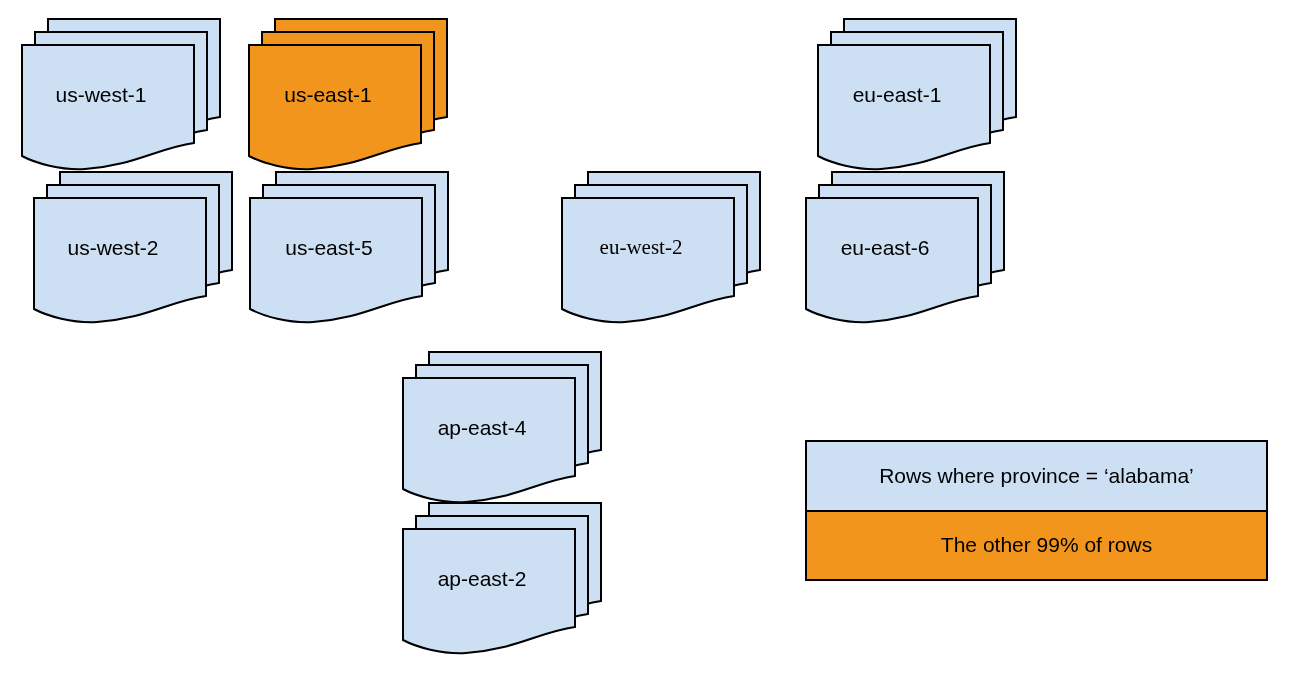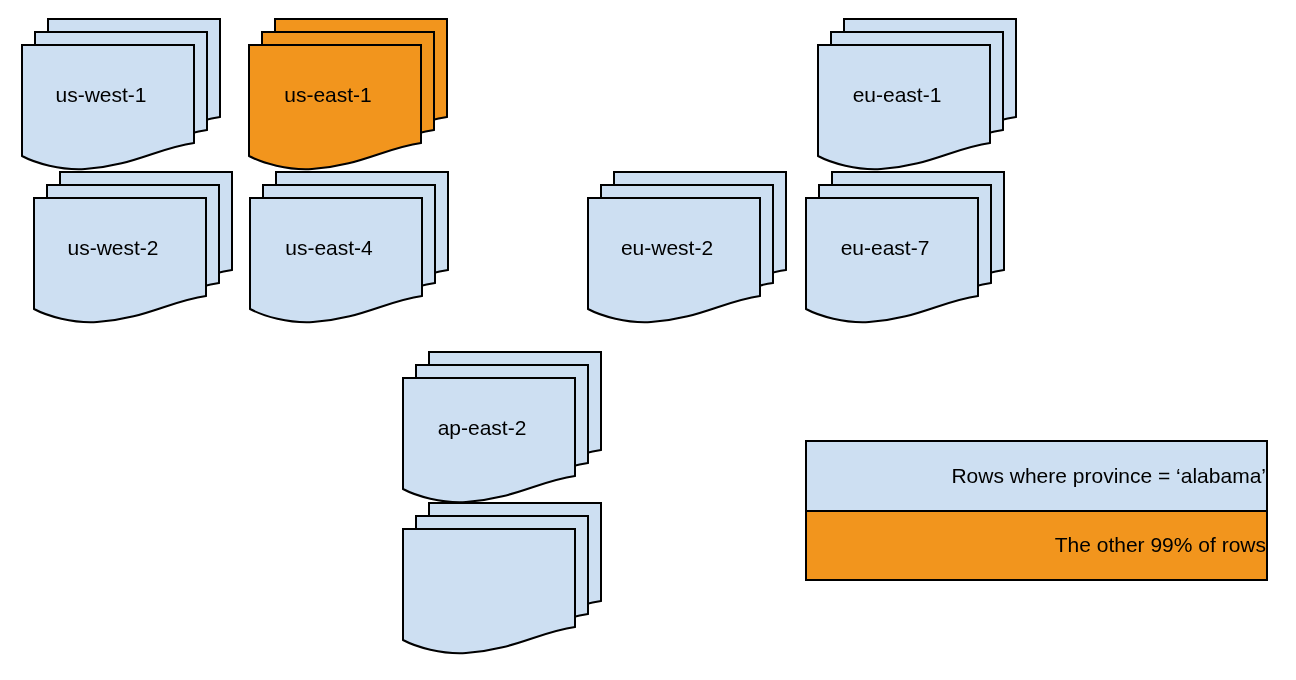--- a/index.html
+++ b/index.html
@@ -38,42 +38,42 @@
   .row-front { z-index: 3; }
   .row-back  { z-index: 2; margin-left: 12px; }
 
   
   .s-usw1 { left: 21px;  top: 18px;  }
   .s-use1 { left: 248px; top: 18px; padding-left: 24px;  }
   .s-usw2 { left: 21px;  top: 171px; }
   .s-use2 { left: 237px; top: 171px; }
   .s-euw1 { left: 574px; top: 18px;  }
   .s-eue1 { left: 805px; top: 18px; margin-left: 12px;  }
-  .s-euw2 { left: 575px; top: 171px; }
+  .s-euw2 { left: 549px; top: 171px; font-family: Liberation Serif, serif; }
   .s-eue2 { left: 793px; top: 171px; }
   .s-ape1 { left: 402px; top: 351px; }
   .s-ape2 { left: 390px; top: 502px; }
 
   .legend {
     position: absolute;
     left: 805px;
     top: 440px;
     width: 463px;
     height: 141px;
     border: 2px solid #000000;
     box-sizing: border-box;
     display: flex;
     flex-direction: column;
     z-index: 1;
   }
   .legend-row {
     flex: 1;
     display: flex;
     align-items: center;
-    justify-content: flex-end;
+    justify-content: center;
     font-size: 21px;
     color: #000000;
   }
   .legend-row + .legend-row { border-top: 2px solid #000000; }
 </style>
 </head>
 <body>
 
 <div id="canvas">
 
@@ -103,21 +103,21 @@
     </svg>
     <div class="stack-label">us-west-2</div>
   </div>
 
   <div class="doc-stack row-back s-use2">
     <svg width="202" height="154" viewBox="0 0 202 154">
       <path transform="translate(26,0)" d="M1,1 L173,1 L173,99 C137,104 112,122 64,125 C40,126.5 14,119 1,112 Z" fill="#CDDFF2"></path>
       <path transform="translate(13,13)" d="M1,1 L173,1 L173,99 C137,104 112,122 64,125 C40,126.5 14,119 1,112 Z" fill="#CDDFF2"></path>
       <path transform="translate(0,26)" d="M1,1 L173,1 L173,99 C137,104 112,122 64,125 C40,126.5 14,119 1,112 Z" fill="#CDDFF2"></path>
     </svg>
-    <div class="stack-label">us-east-4</div>
+    <div class="stack-label">us-east-5</div>
   </div>
 
 
   <div class="doc-stack row-front s-eue1">
     <svg width="202" height="154" viewBox="0 0 202 154">
       <path transform="translate(26,0)" d="M1,1 L173,1 L173,99 C137,104 112,122 64,125 C40,126.5 14,119 1,112 Z" fill="#CDDFF2"></path>
       <path transform="translate(13,13)" d="M1,1 L173,1 L173,99 C137,104 112,122 64,125 C40,126.5 14,119 1,112 Z" fill="#CDDFF2"></path>
       <path transform="translate(0,26)" d="M1,1 L173,1 L173,99 C137,104 112,122 64,125 C40,126.5 14,119 1,112 Z" fill="#CDDFF2"></path>
     </svg>
     <div class="stack-label">eu-east-1</div>
@@ -131,38 +131,39 @@
     </svg>
     <div class="stack-label">eu-west-2</div>
   </div>
 
   <div class="doc-stack row-back s-eue2">
     <svg width="202" height="154" viewBox="0 0 202 154">
       <path transform="translate(26,0)" d="M1,1 L173,1 L173,99 C137,104 112,122 64,125 C40,126.5 14,119 1,112 Z" fill="#CDDFF2"></path>
       <path transform="translate(13,13)" d="M1,1 L173,1 L173,99 C137,104 112,122 64,125 C40,126.5 14,119 1,112 Z" fill="#CDDFF2"></path>
       <path transform="translate(0,26)" d="M1,1 L173,1 L173,99 C137,104 112,122 64,125 C40,126.5 14,119 1,112 Z" fill="#CDDFF2"></path>
     </svg>
-    <div class="stack-label">eu-east-7</div>
+    <div class="stack-label">eu-east-6</div>
   </div>
 
   <div class="doc-stack row-front s-ape1">
     <svg width="202" height="154" viewBox="0 0 202 154">
       <path transform="translate(26,0)" d="M1,1 L173,1 L173,99 C137,104 112,122 64,125 C40,126.5 14,119 1,112 Z" fill="#CDDFF2"></path>
       <path transform="translate(13,13)" d="M1,1 L173,1 L173,99 C137,104 112,122 64,125 C40,126.5 14,119 1,112 Z" fill="#CDDFF2"></path>
       <path transform="translate(0,26)" d="M1,1 L173,1 L173,99 C137,104 112,122 64,125 C40,126.5 14,119 1,112 Z" fill="#CDDFF2"></path>
     </svg>
-    <div class="stack-label">ap-east-2</div>
+    <div class="stack-label">ap-east-4</div>
   </div>
 
   <div class="doc-stack row-back s-ape2">
     <svg width="202" height="154" viewBox="0 0 202 154">
       <path transform="translate(26,0)" d="M1,1 L173,1 L173,99 C137,104 112,122 64,125 C40,126.5 14,119 1,112 Z" fill="#CDDFF2"></path>
       <path transform="translate(13,13)" d="M1,1 L173,1 L173,99 C137,104 112,122 64,125 C40,126.5 14,119 1,112 Z" fill="#CDDFF2"></path>
       <path transform="translate(0,26)" d="M1,1 L173,1 L173,99 C137,104 112,122 64,125 C40,126.5 14,119 1,112 Z" fill="#CDDFF2"></path>
     </svg>
+    <div class="stack-label">ap-east-2</div>
   </div>
 
   <div class="legend">
     <div class="legend-row" style="background-color: rgb(205, 223, 242);">
       <span>Rows where province = ‘alabama’</span>
     </div>
     <div class="legend-row" style="background-color: rgb(242, 149, 29); padding-left: 20px;">
       <span>The other 99% of rows</span>
     </div>
   </div>

